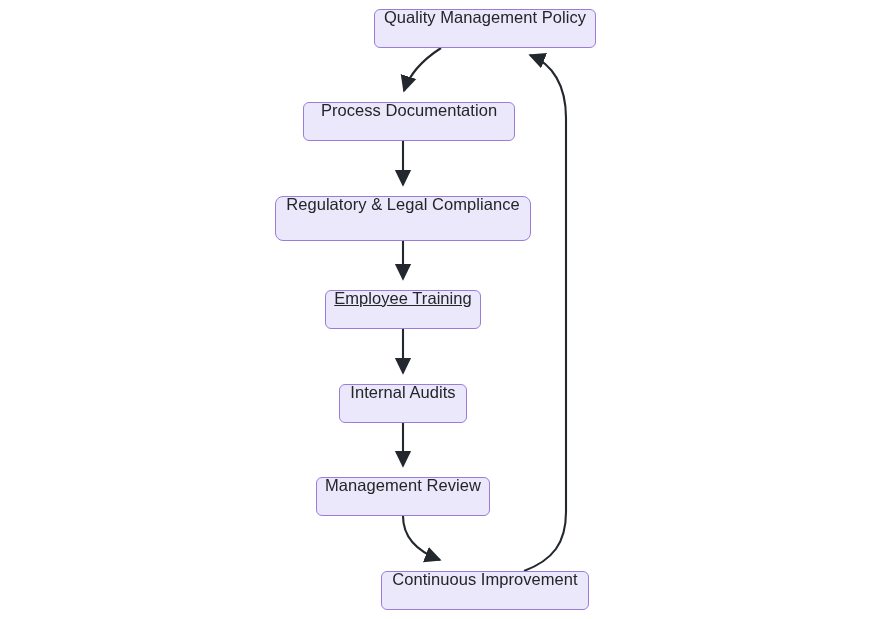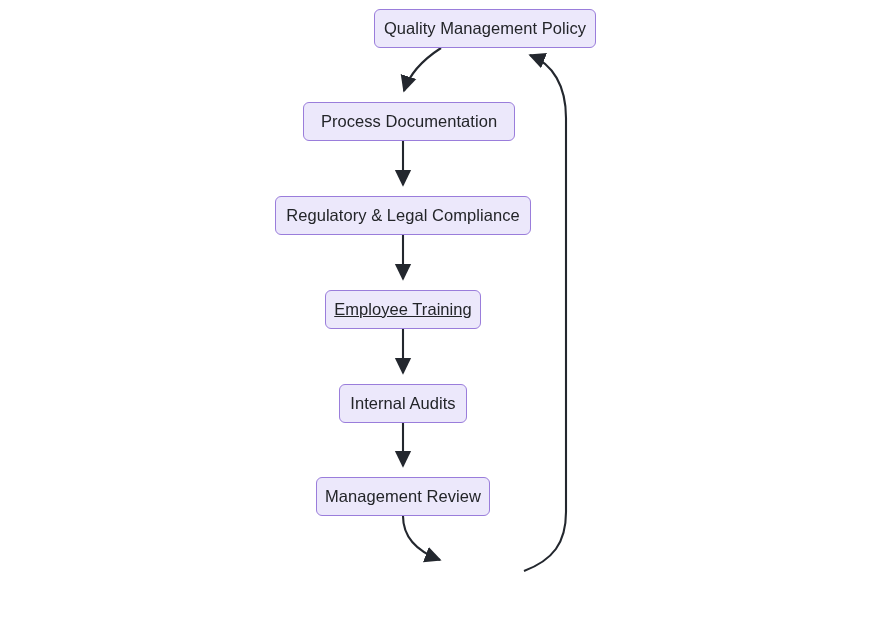--- a/index.html
+++ b/index.html
@@ -26,37 +26,36 @@
     width: 871px;
     height: 619px;
   }
   .node {
     position: absolute;
     box-sizing: border-box;
     background: #ece8fb;
     border: 1.4px solid #9a7ddb;
     border-radius: 6px;
     display: flex;
-    align-items: center;
     justify-content: center;
     color: #232529;
     font-size: 16.5px;
     font-family: "Liberation Sans", sans-serif;
     line-height: 1;
     white-space: nowrap;
     letter-spacing: 0.05px;
   }
   .node-label {
     display: block;
     padding: 0 2px;
     margin-top: -1px;
   }
   #node-policy        { left: 374px; top: 9px;   width: 222px; height: 39px; }
   #node-process       { left: 303px; top: 102px; width: 212px; height: 39px; }
-  #node-regulatory    { left: 275px; top: 196px; width: 256px; height: 39px; }
+  #node-regulatory    { left: 275px; top: 196px; width: 256px; height: 45px; border-radius: 8px; }
   #node-training      { left: 325px; top: 290px; width: 156px; height: 39px; text-decoration: underline; }
   #node-audits        { left: 339px; top: 384px; width: 128px; height: 39px; }
   #node-review        { left: 316px; top: 477px; width: 174px; height: 39px; }
   #node-improvement   { left: 381px; top: 571px; width: 208px; height: 39px; }
 </style>
 </head>
 <body>
 
 <div id="diagram-root">
 
@@ -101,14 +100,17 @@
   </div>
 
   <div class="node" id="node-review">
     <span class="node-label">Management Review</span>
   </div>
 
   <div class="node" id="node-audits">
     <span class="node-label">Internal Audits</span>
   </div>
 
+  <div class="node" id="node-improvement">
+    <span class="node-label">Continuous Improvement</span>
+  </div>
 
 </div>
 
 </body></html>

